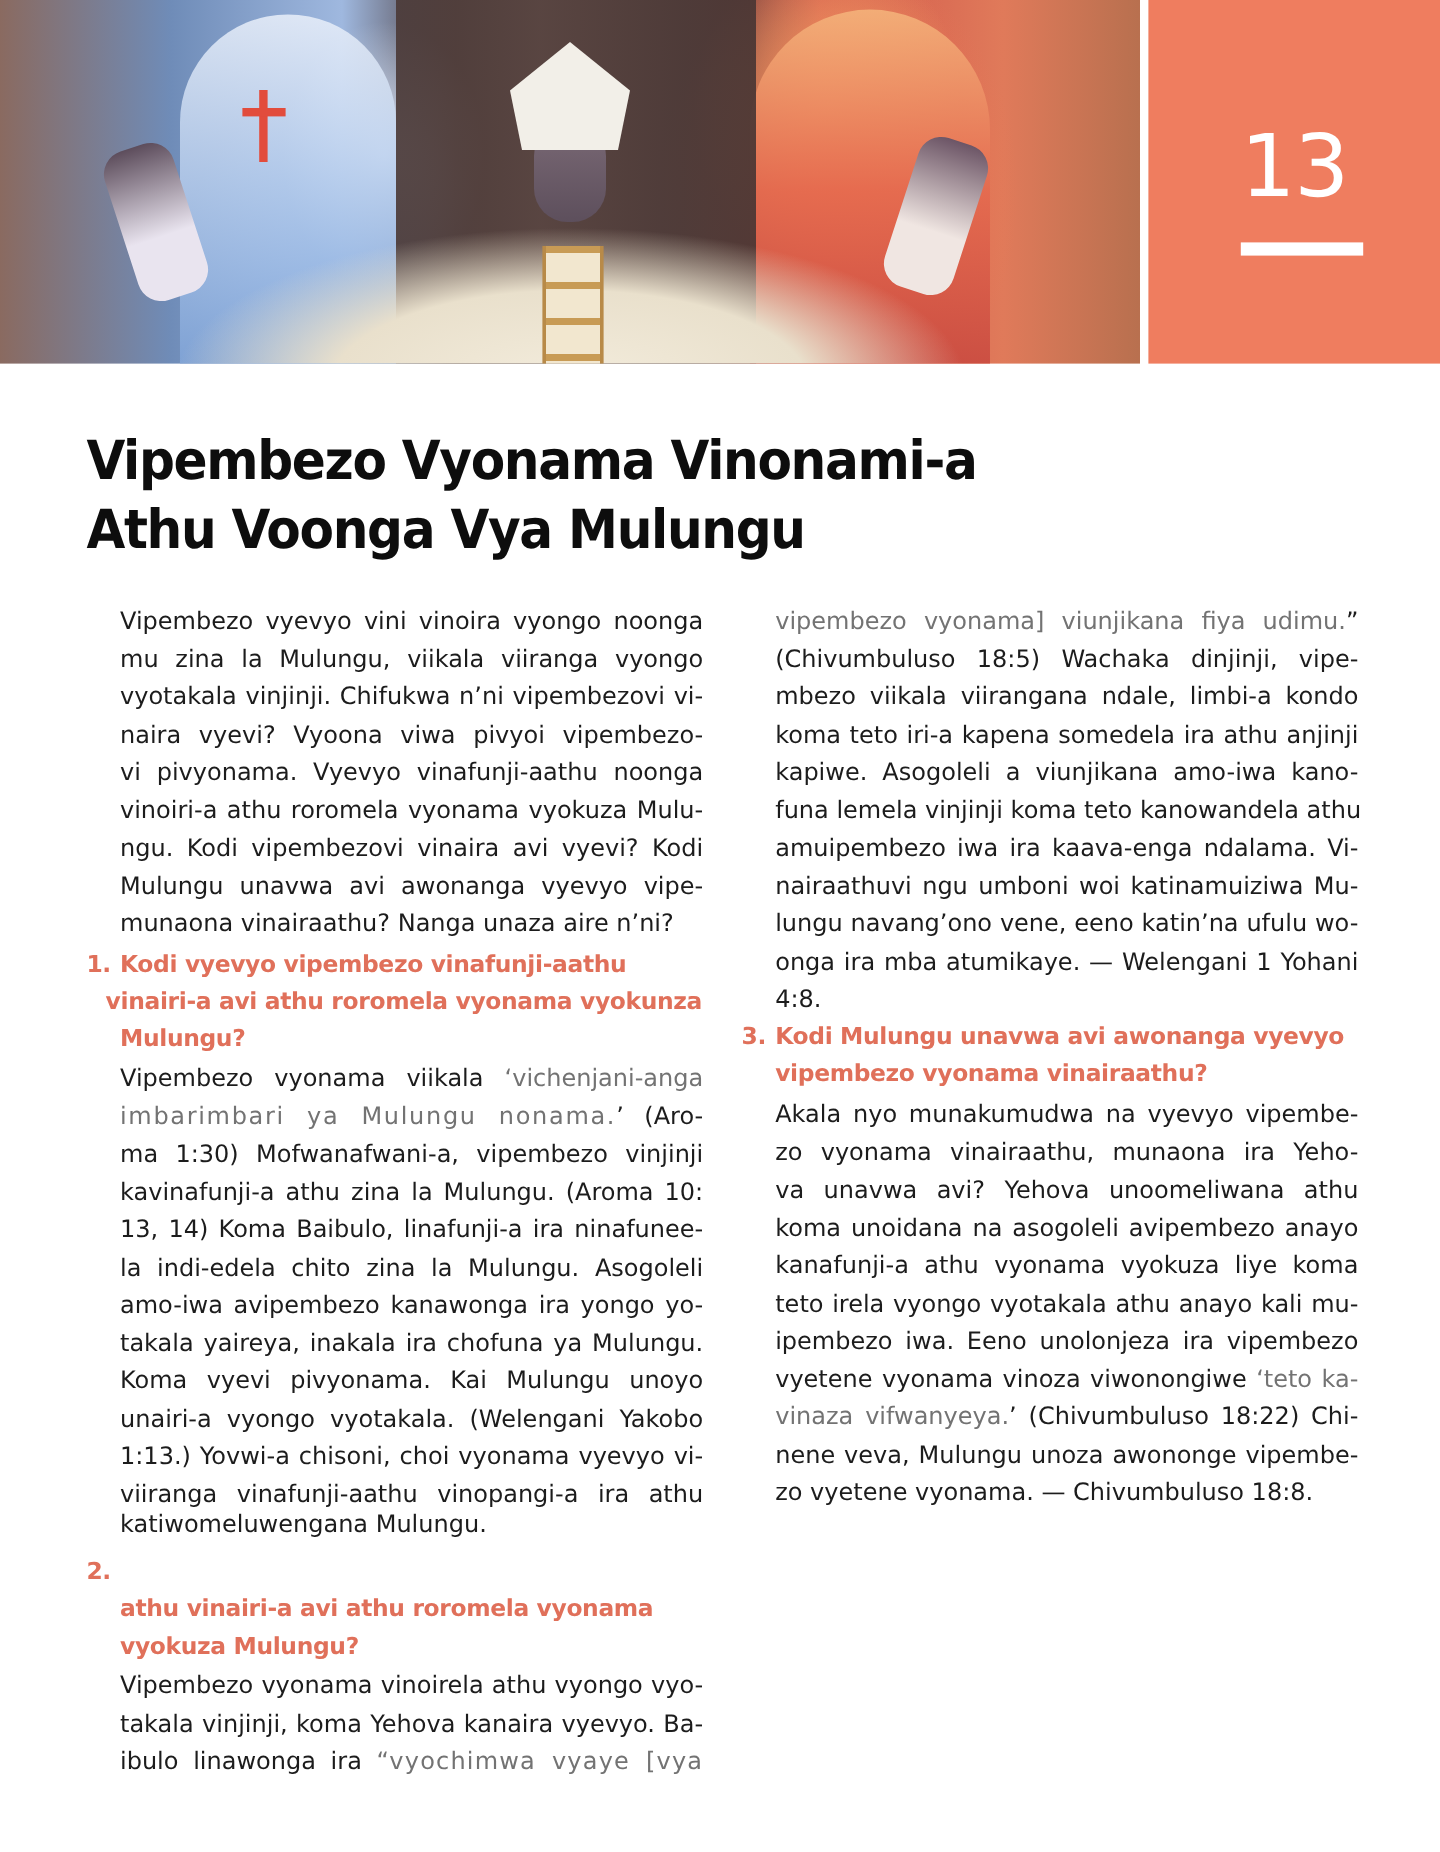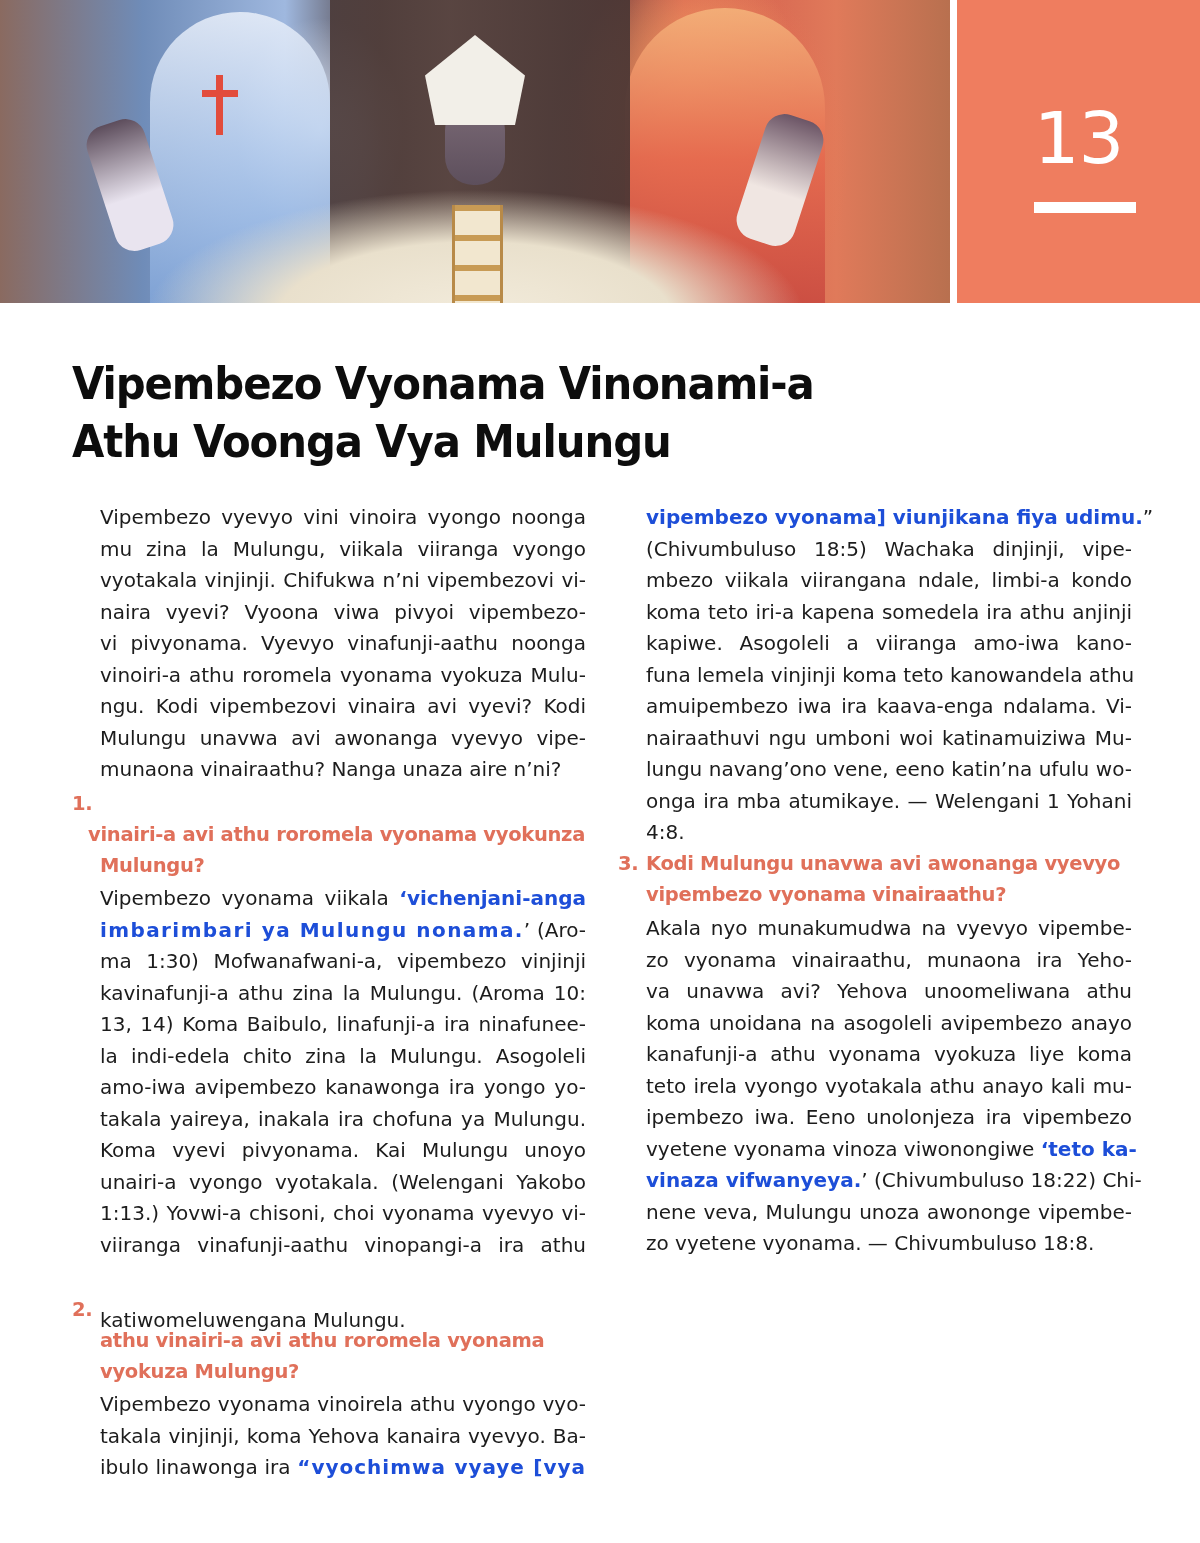--- a/index.html
+++ b/index.html
@@ -48,21 +48,21 @@
           color: #0d0d0d; letter-spacing: -1.2px; transform: scaleX(0.93); transform-origin: left top; }
 
   
   .line { position: absolute; height: 31px; white-space: nowrap; font-size: 20px; line-height: 31px; color: #1c1c1c; }
   .line.just { text-align: justify; text-align-last: justify; }
   .col1 { left: 100px; width: 486px; }
   .col2 { left: 646px; width: 486px; }
   .q { position: absolute; font-family: "DejaVu Sans", sans-serif; font-weight: 700; font-size: 19.5px; line-height: 31px;
        color: #e0705a; white-space: nowrap; letter-spacing: -0.3px; }
   .q .num { position: absolute; left: -28px; }
-  b, .b { font-weight: 700; color: #1d4ed8; }
+  b, .b { font-weight: 400; color: #737373; }
 </style>
 </head>
 <body>
 
 <div class="hero">
   <div class="window-left"></div>
   <div class="window-right"></div>
   <div class="pillar"></div>
   <div class="cross-v"></div>
   <div class="cross-h"></div>
@@ -92,55 +92,56 @@
   <div class="line col1 just" style="top:628px">vi pivyonama. Vyevyo vinafunji-aathu noonga</div>
   <div class="line col1 just" style="top:659.5px">vinoiri-a athu roromela vyonama vyokuza Mulu-</div>
   <div class="line col1 just" style="top:691px">ngu. Kodi vipembezovi vinaira avi vyevi? Kodi</div>
   <div class="line col1 just" style="top:722.5px">Mulungu unavwa avi awonanga vyevyo vipe-</div>
   <div class="line col1" style="top:754px">munaona vinairaathu? Nanga unaza aire n’ni?</div>
 </div>
 
 <div>
   <div class="q" style="left:100px; top:788px">
     <span class="num">1.</span>
+    <span>Kodi vyevyo vipembezo vinafunji-aathu</span>
   </div>
   <div class="q" style="left:88px; top:819px">vinairi-a avi athu roromela vyonama vyokunza</div>
   <div class="q" style="left:100px; top:850px">Mulungu?</div>
 
   <div class="line col1 just" style="top:883px"><span>Vipembezo vyonama viikala </span><b>‘vichenjani-anga</b></div>
   <div class="line col1 just" style="top:914.5px"><b style="letter-spacing:1.4px">imbarimbari ya Mulungu nonama.</b><span>’ (Aro-</span></div>
   <div class="line col1 just" style="top:946px">ma 1:30) Mofwanafwani-a, vipembezo vinjinji</div>
   <div class="line col1 just" style="top:977.5px">kavinafunji-a athu zina la Mulungu. (Aroma 10:</div>
   <div class="line col1 just" style="top:1009px">13, 14) Koma Baibulo, linafunji-a ira ninafunee-</div>
   <div class="line col1 just" style="top:1040.5px">la indi-edela chito zina la Mulungu. Asogoleli</div>
   <div class="line col1 just" style="top:1072px">amo-iwa avipembezo kanawonga ira yongo yo-</div>
   <div class="line col1 just" style="top:1103.5px">takala yaireya, inakala ira chofuna ya Mulungu.</div>
   <div class="line col1 just" style="top:1135px">Koma vyevi pivyonama. Kai Mulungu unoyo</div>
   <div class="line col1 just" style="top:1166.5px">unairi-a vyongo vyotakala. (Welengani Yakobo</div>
   <div class="line col1 just" style="top:1198px">1:13.) Yovwi-a chisoni, choi vyonama vyevyo vi-</div>
   <div class="line col1 just" style="top:1229.5px">viiranga vinafunji-aathu vinopangi-a ira athu</div>
-  <div class="line col1" style="top:1305px">katiwomeluwengana Mulungu.</div>
+  <div class="line col1" style="top:1255px">katiwomeluwengana Mulungu.</div>
 </div>
 
 <div>
   <div class="q" style="left:100px; top:1294px">
     <span class="num">2.</span>
   </div>
   <div class="q" style="left:100px; top:1325px">athu vinairi-a avi athu roromela vyonama</div>
   <div class="q" style="left:100px; top:1356px">vyokuza Mulungu?</div>
 
   <div class="line col1 just" style="top:1389px">Vipembezo vyonama vinoirela athu vyongo vyo-</div>
   <div class="line col1 just" style="top:1420.5px">takala vinjinji, koma Yehova kanaira vyevyo. Ba-</div>
   <div class="line col1 just" style="top:1452px"><span>ibulo linawonga ira </span><b style="letter-spacing:1px">“vyochimwa vyaye [vya</b></div>
 
   <div class="line col2 just" style="top:502px"><b>vipembezo vyonama] viunjikana fiya udimu.</b><span>”</span></div>
   <div class="line col2 just" style="top:533.5px">(Chivumbuluso 18:5) Wachaka dinjinji, vipe-</div>
   <div class="line col2 just" style="top:565px">mbezo viikala viirangana ndale, limbi-a kondo</div>
   <div class="line col2 just" style="top:596.5px">koma teto iri-a kapena somedela ira athu anjinji</div>
-  <div class="line col2 just" style="top:628px">kapiwe. Asogoleli a viiranga amo-iwa kano-</div>
+  <div class="line col2 just" style="top:628px">kapiwe. Asogoleli a viunjikana amo-iwa kano-</div>
   <div class="line col2 just" style="top:659.5px">funa lemela vinjinji koma teto kanowandela athu</div>
   <div class="line col2 just" style="top:691px">amuipembezo iwa ira kaava-enga ndalama. Vi-</div>
   <div class="line col2 just" style="top:722.5px">nairaathuvi ngu umboni woi katinamuiziwa Mu-</div>
   <div class="line col2 just" style="top:754px">lungu navang’ono vene, eeno katin’na ufulu wo-</div>
   <div class="line col2 just" style="top:785.5px">onga ira mba atumikaye. — Welengani 1 Yohani</div>
   <div class="line col2" style="top:817px">4:8.</div>
 </div>
 
 <div>
   <div class="q" style="left:646px; top:848px">

